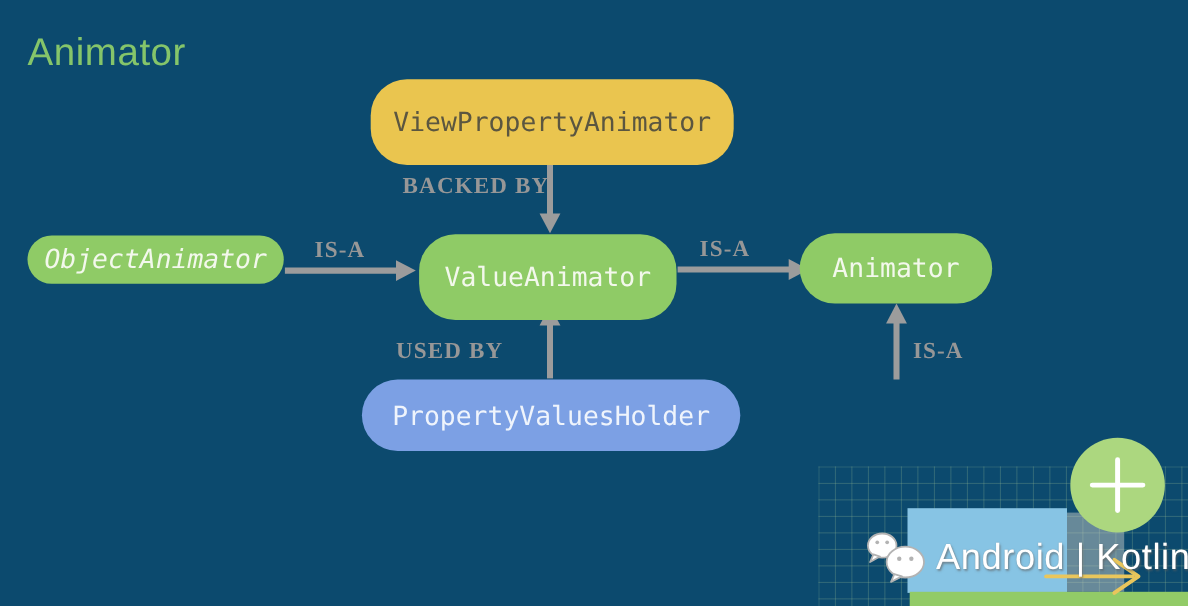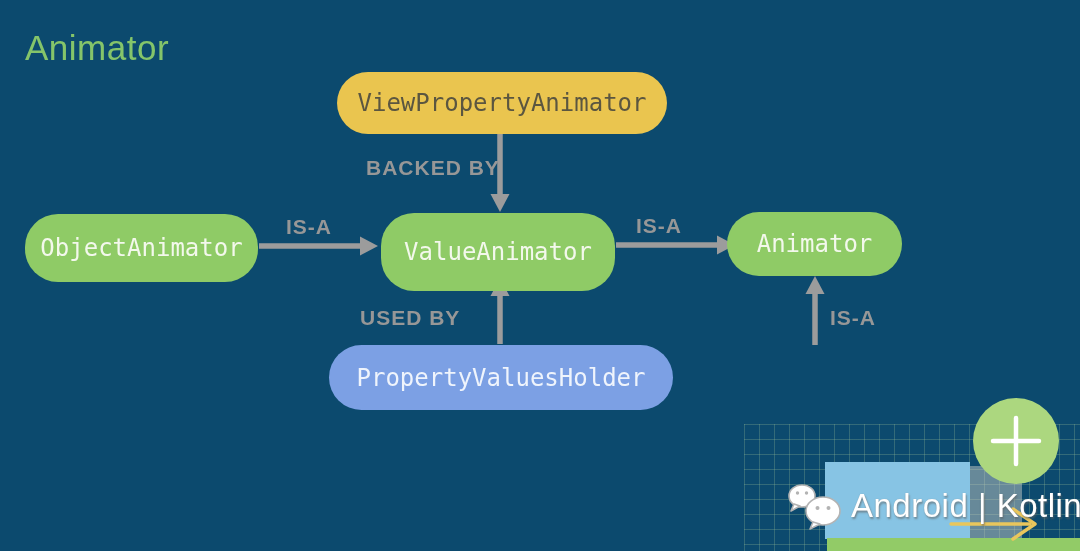--- a/index.html
+++ b/index.html
@@ -10,29 +10,29 @@
   .page-title{position:absolute;left:25px;top:28px;font-size:35px;font-weight:400;
     color:#85C56A;letter-spacing:0.5px;}
 
   
   .pill{position:absolute;border-radius:33px;display:flex;align-items:center;justify-content:center;
     font-family:"DejaVu Sans Mono","Liberation Mono",monospace;font-size:24px;white-space:nowrap;}
   .pill.green{background:#8FCB66;color:#F3F8EC;}
   .pill.yellow{background:#EAC54F;color:#5B5640;}
   .pill.blue{background:#7CA0E4;color:#EFF4FC;}
 
-  #n-vpa{left:337px;top:72px;width:330px;height:62px;}
-  #n-oa {left:25px;top:214px;width:233px;height:68px;}
+  #n-vpa{left:337px;top:72px;width:330px;height:78px;}
+  #n-oa {left:25px;top:214px;width:233px;height:44px;font-style:italic;}
   #n-va {left:381px;top:213px;width:234px;height:78px;}
   #n-a  {left:727px;top:212px;width:175px;height:64px;}
   #n-pvh{left:329px;top:345px;width:344px;height:65px;}
   #n-as {left:717px;top:346px;width:196px;height:64px;}
 
   
-  .edge-label{position:absolute;font-family:Liberation Sans, sans-serif;
+  .edge-label{position:absolute;font-family:Liberation Serif, serif;
     font-weight:bold;font-size:21px;color:#979797;letter-spacing:1px;white-space:nowrap;}
   #l-backed{left:366px;top:156px;}
   #l-isa1{left:286px;top:215px;}
   #l-isa2{left:636px;top:214px;}
   #l-used{left:360px;top:306px;}
   #l-isa3{left:830px;top:306px;}
 
   .arrows{position:absolute;left:0;top:0;}
 
   

